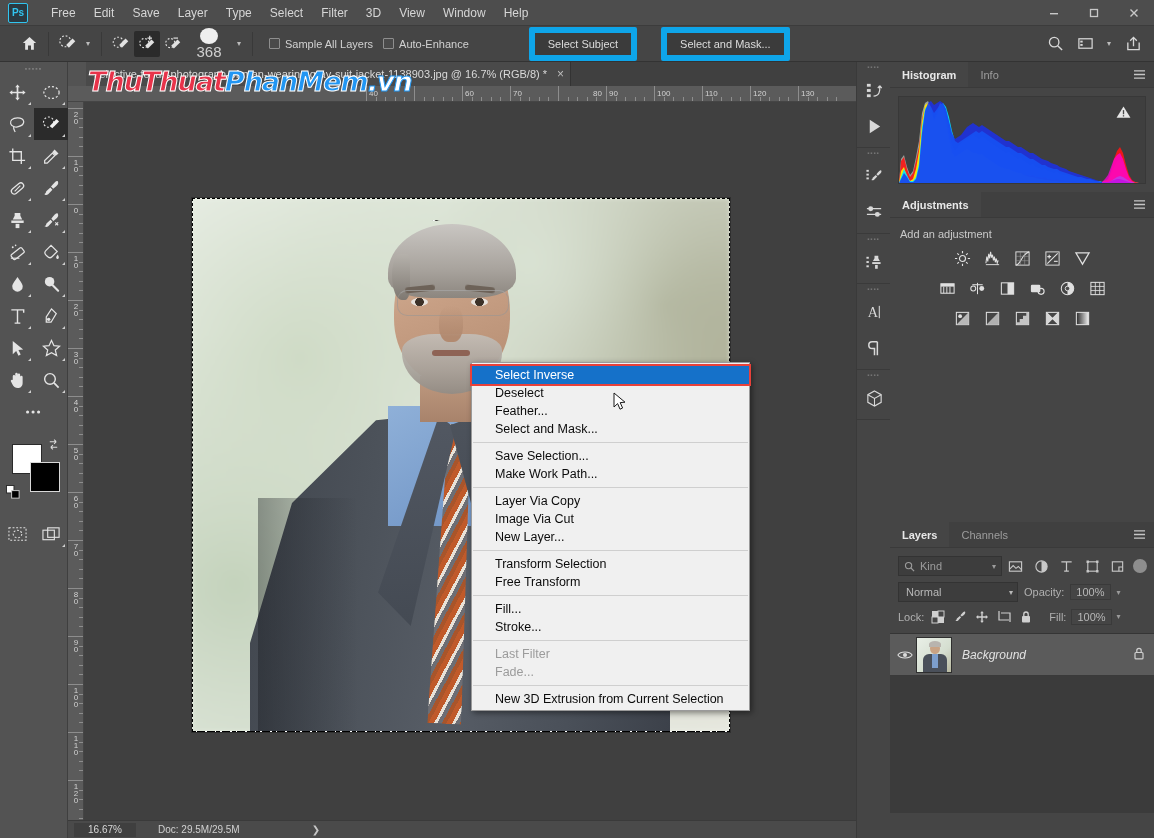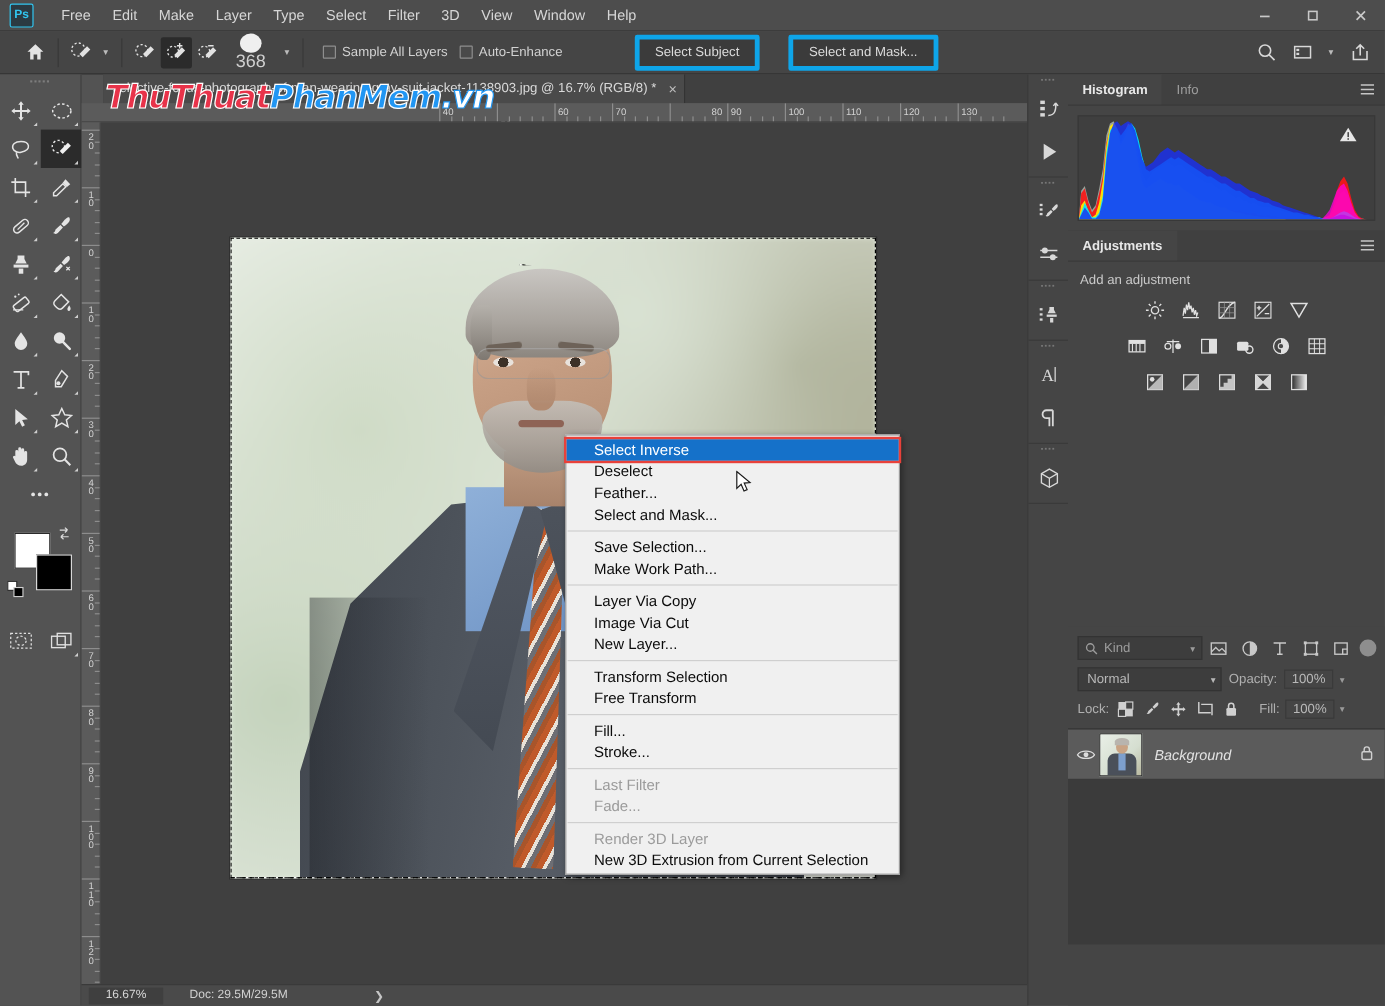--- a/index.html
+++ b/index.html
@@ -53,21 +53,21 @@
     align-items: center; justify-content: center;
   }
   .brush-dot { width: 18px; height: 20px; border-radius: 50%; background: #efefef; }
   .brush-num { color: #d0d0d0; font-size: 15px; margin-top: -1px; }
   .opt-check { display: flex; align-items: center; color: #d2d2d2; font-size: 11px; margin-left: 10px; }
   .cbox {
     width: 11px; height: 11px; border: 1px solid #8e8e8e; background: #4a4a4a;
     margin-right: 5px; border-radius: 1px;
   }
   .opt-btn {
-    background: #3b3b3b; border: 4px solid #0ea5e9; border-radius: 2px;
+    background: #3b3b3b; border: 6px solid #0ea5e9; border-radius: 2px;
     color: #dcdcdc; font-size: 11px; padding: 5px 13px; margin-left: 14px;
   }
   .opt-right { position: absolute; right: 8px; display: flex; align-items: center; gap: 4px; }
 
   
   .tabbar {
     position: absolute; left: 86px; top: 62px; width: 770px; height: 24px;
     background: #404040;
   }
   .doctab {
@@ -382,21 +382,21 @@
 </style>
 </head>
 <body>
 
 <div class="app">
 
   <div class="menubar">
     <div class="ps-logo">Ps</div>
     <div class="menu-item">Free</div>
     <div class="menu-item">Edit</div>
-    <div class="menu-item">Make</div>
+    <div class="menu-item">Save</div>
     <div class="menu-item">Layer</div>
     <div class="menu-item">Type</div>
     <div class="menu-item">Select</div>
     <div class="menu-item">Filter</div>
     <div class="menu-item">3D</div>
     <div class="menu-item">View</div>
     <div class="menu-item">Window</div>
     <div class="menu-item">Help</div>
     <div class="wincontrols">
       <div class="winbtn">
@@ -948,21 +948,20 @@
       <div class="ctx-sep"></div>
       <div class="ctx-item">Transform Selection</div>
       <div class="ctx-item">Free Transform</div>
       <div class="ctx-sep"></div>
       <div class="ctx-item">Fill...</div>
       <div class="ctx-item">Stroke...</div>
       <div class="ctx-sep"></div>
       <div class="ctx-item disabled">Last Filter</div>
       <div class="ctx-item disabled">Fade...</div>
       <div class="ctx-sep"></div>
-      <div class="ctx-item disabled">Render 3D Layer</div>
       <div class="ctx-item">New 3D Extrusion from Current Selection</div>
     </div>
   <div class="cursor">
     <svg width="14" height="20" viewBox="0 0 14 20">
         <path d="M1 1 L1 15 L4.6 11.6 L7 17.2 L9.6 16 L7.2 10.6 L12 10.2 Z" fill="#ffffff" stroke="#1a1a1a" stroke-width="1"></path>
       </svg>
   </div>
 
   <div class="dockcol">
     <div class="dockgroup">
@@ -1208,20 +1207,29 @@
                   </linearGradient>
                 </defs>
                 <rect x="2.5" y="2.5" width="13" height="13" fill="url(#selgrad)" stroke="#e0e0e0" stroke-width="1.1"></rect>
               </svg>
           </div>
         </div>
       </div>
     </div>
 
     <div class="panel" style="position:absolute; left:0; top:460px; width:264px; height:378px;">
+      <div class="panel-tabs">
+        <div class="ptab active">Layers</div>
+        <div class="ptab">Channels</div>
+        <div class="pmenu">
+          <svg width="13" height="11" viewBox="0 0 14 12">
+              <path d="M1 2 H13 M1 6 H13 M1 10 H13" stroke="#c6c6c6" stroke-width="1.4"></path>
+            </svg>
+        </div>
+      </div>
 
       <div class="panel-body" style="padding:8px 7px 0 8px;">
         <div class="lay-filter">
           <div class="kind-box">
             <svg width="11" height="11" viewBox="0 0 12 12">
                 <circle cx="5" cy="5" r="3.4" fill="none" stroke="#9c9c9c" stroke-width="1.2"></circle>
                 <path d="M7.6 7.6 L11 11" stroke="#9c9c9c" stroke-width="1.3"></path>
               </svg>
             <span>Kind</span>
             <span style="margin-left:auto; font-size:8px;">▾</span>

